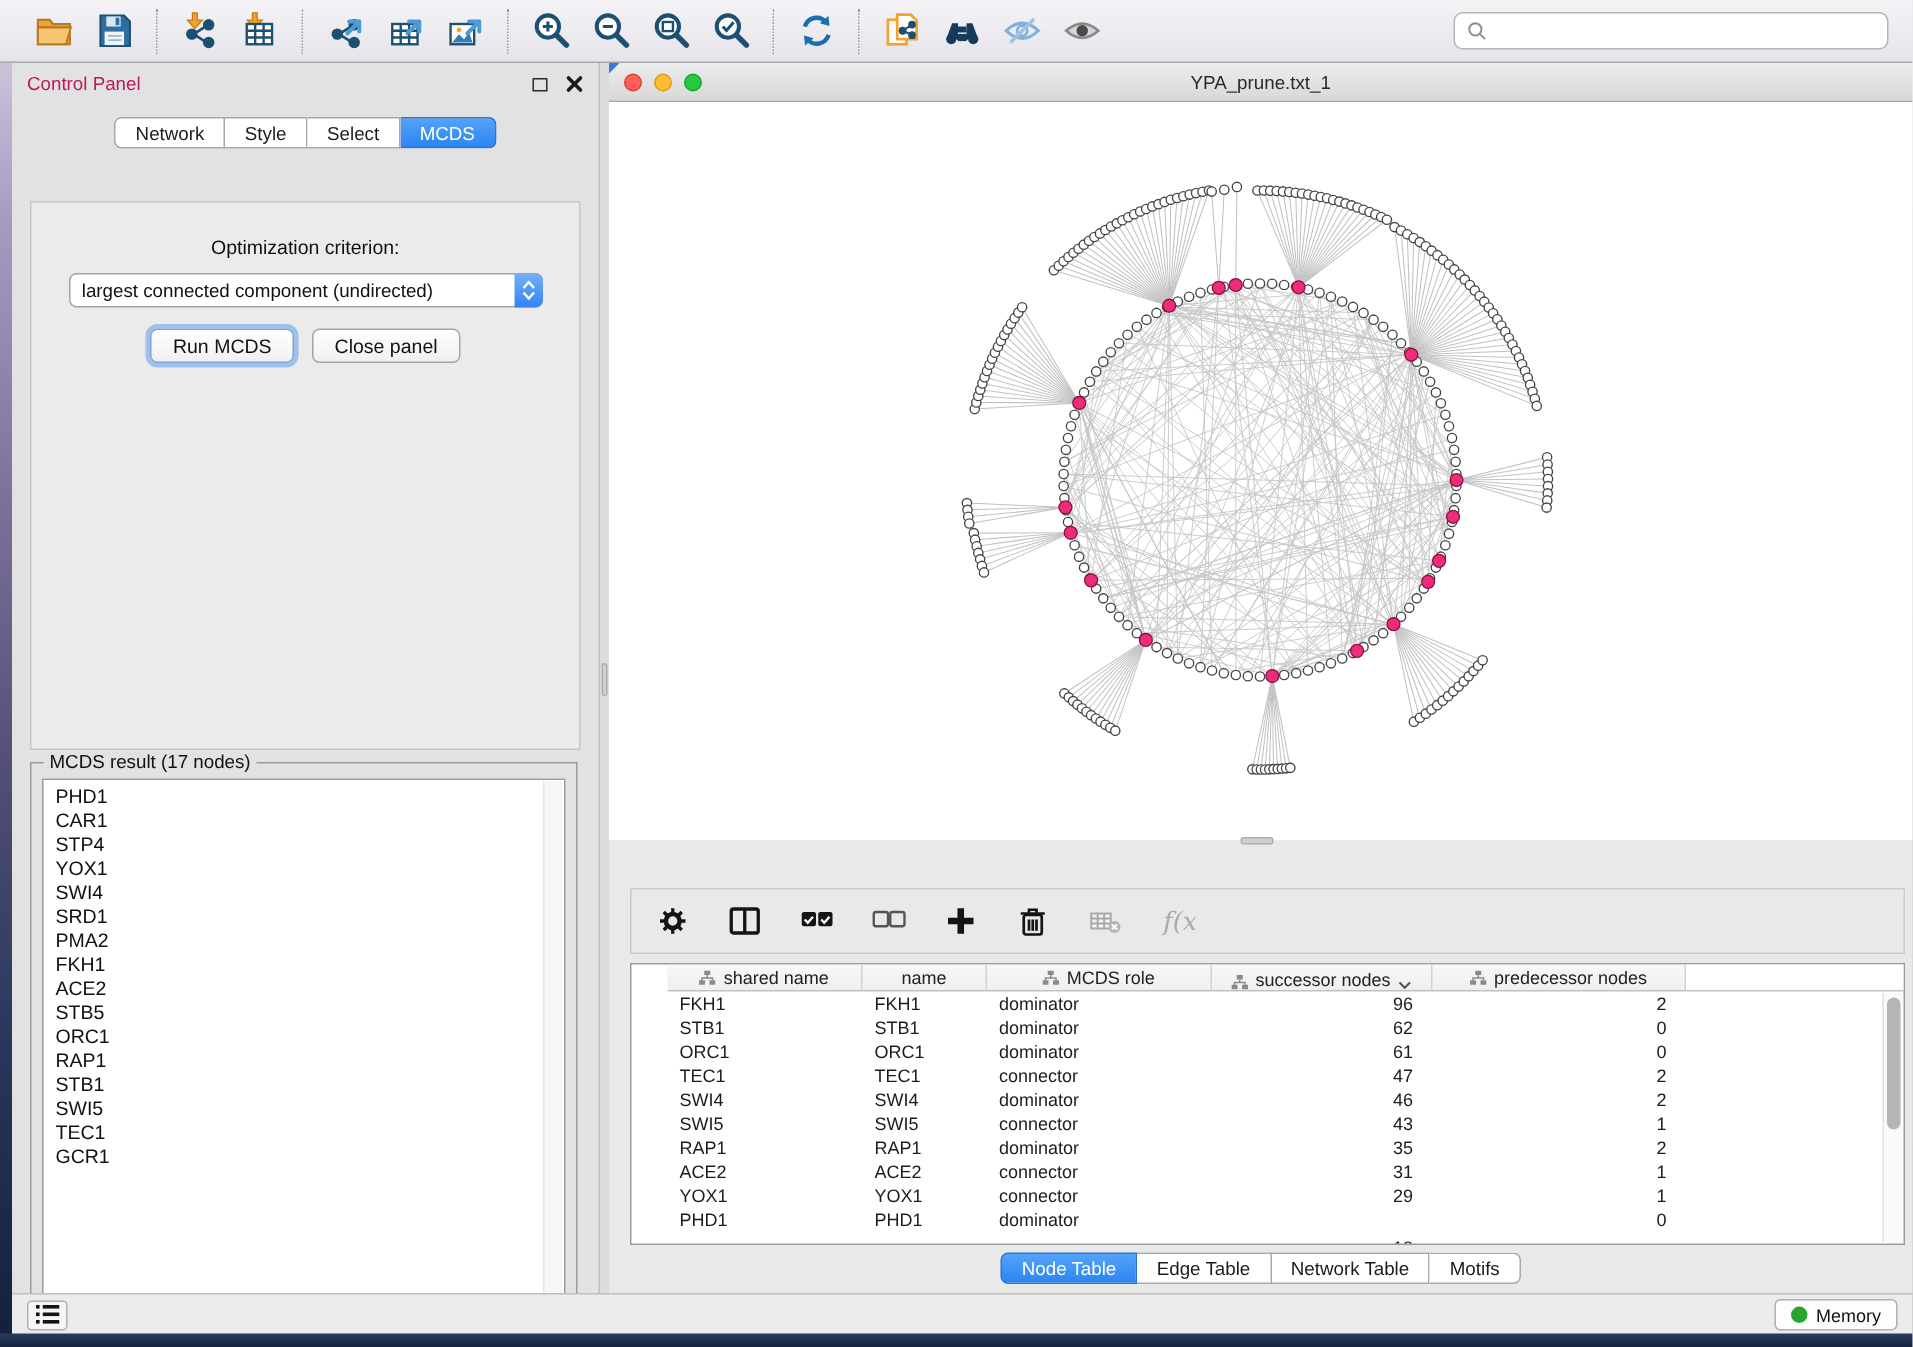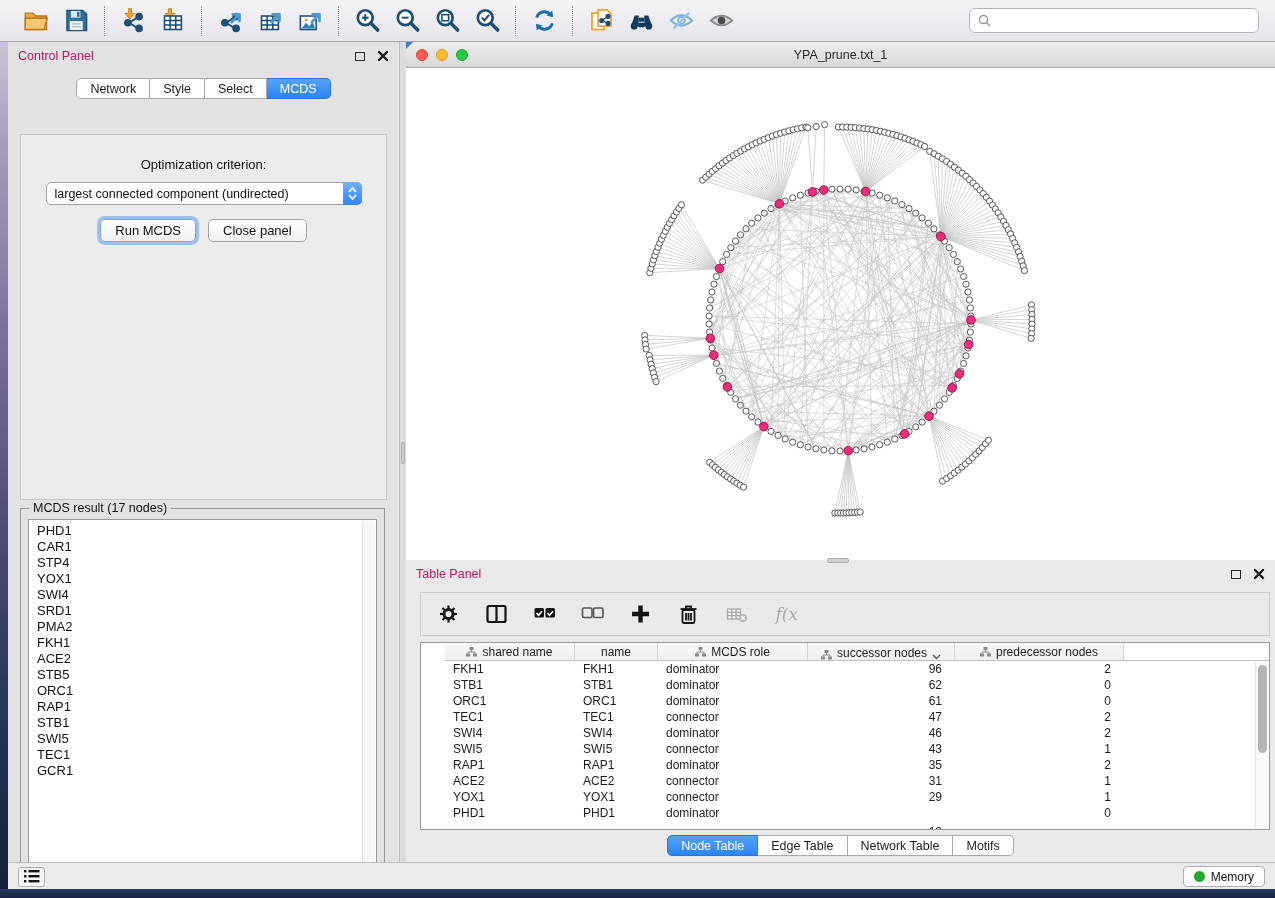--- a/index.html
+++ b/index.html
@@ -1088,30 +1088,20 @@
                   <circle cx="321.4" cy="318.9" r="4.3"></circle>
                   <circle cx="307.8" cy="287.2" r="4.3"></circle>
                   <circle cx="304.3" cy="270.2" r="4.3"></circle>
                 </g>
               </svg>
             <div class="h-handle"></div>
           </div>
         </div>
 
         <div class="table-panel">
-          <div class="panel-titlebar">
-            <span>Table Panel</span>
-            <span class="sp"></span>
-            <span class="float-btn"></span>
-            <span class="close-x">
-              <svg width="12" height="12" viewBox="0 0 12 12">
-                  <path d="M2 2 L10 10 M10 2 L2 10" stroke="#1a1a1a" stroke-width="2.4" stroke-linecap="round"></path>
-                </svg>
-            </span>
-          </div>
           <div class="tp-toolbar" id="tp-toolbar">
               <span class="tp-icon">
                 <svg width="24" height="23" viewBox="0 0 23 23">
                   <g stroke="#141414" stroke-width="2.2">
                     <circle cx="11" cy="11" r="4.6" fill="none" stroke-width="3"></circle>
                     <line x1="11" y1="2.5" x2="11" y2="6"></line>
                     <line x1="11" y1="16" x2="11" y2="19.5"></line>
                     <line x1="2.5" y1="11" x2="6" y2="11"></line>
                     <line x1="16" y1="11" x2="19.5" y2="11"></line>
                     <line x1="5" y1="5" x2="7.5" y2="7.5"></line>

